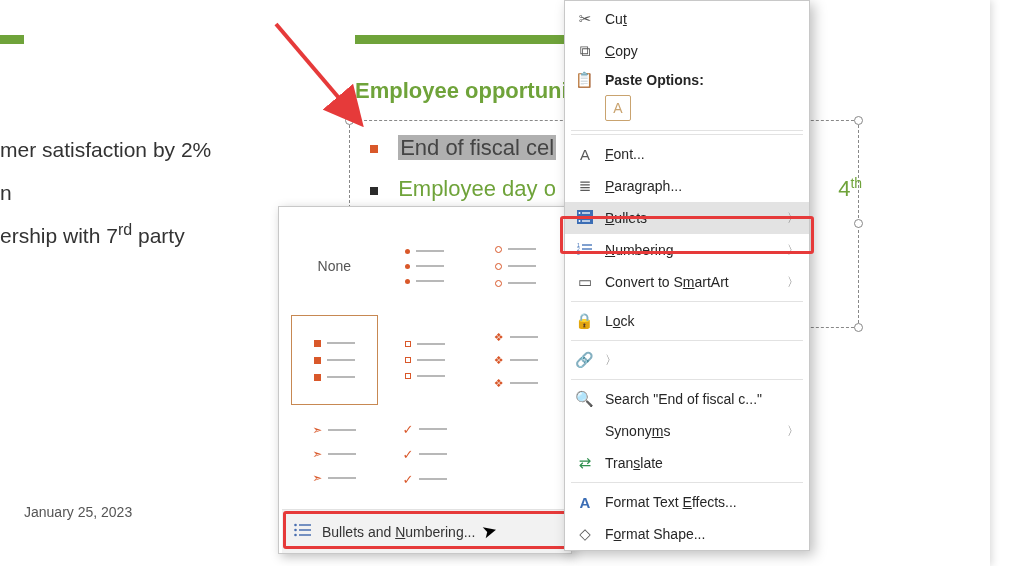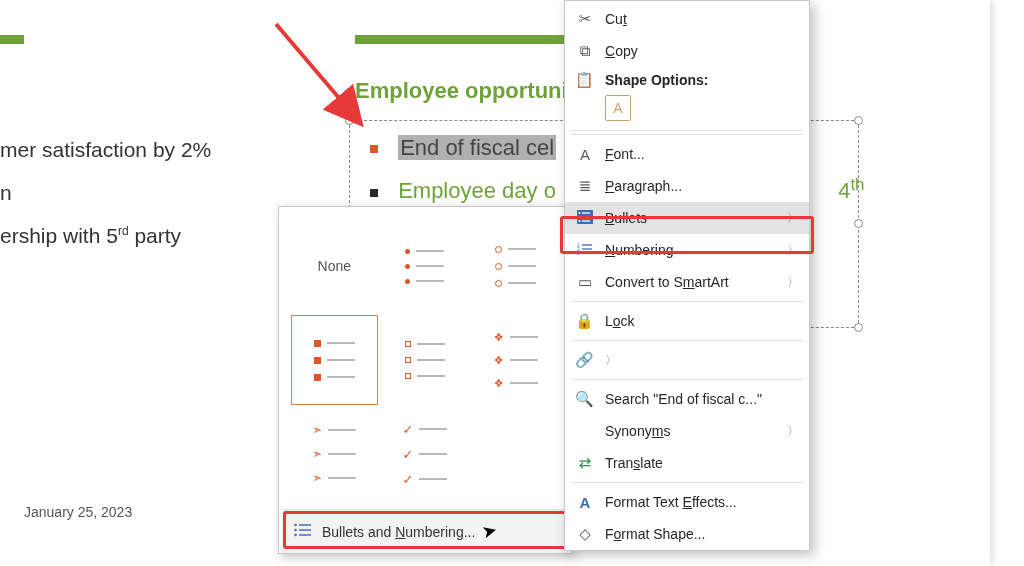--- a/index.html
+++ b/index.html
@@ -34,21 +34,21 @@
     background: #6fa33a;
   }
   
   .left-list {
     position: absolute;
     top: 128px; left: 0;
     font-size: 21px;
     color: #333;
     line-height: 2.05;
   }
-  .rd { font-size: 12px; vertical-align: super; }
+  .rd { font-size: 16px; vertical-align: super; }
   
   .title-right {
     position: absolute;
     top: 78px; left: 355px;
     color: #6fa33a;
     font-weight: 700;
     font-size: 22px;
   }
   .selbox {
     position: absolute;
@@ -81,21 +81,21 @@
   .bullet-sq {
     display:inline-block; width:8px; height:8px;
     margin-right: 14px; vertical-align: middle;
   }
   .bullet-orange { background:#d9582a; }
   .bullet-black { background:#2b2b2b; }
   .seltext {
     background: #b0b0b0; color:#444;
     padding: 0 2px;
   }
-  .sup { font-size: 17px; vertical-align: super; }
+  .sup { font-size: 14px; vertical-align: super; }
   .date {
     position: absolute;
     bottom: 46px; left: 24px;
     font-size: 14px;
     color: #555;
   }
   
   .arrow {
     position: absolute;
     top: 18px; left: 268px;
@@ -205,21 +205,21 @@
 
 <div class="slide-bg"></div>
 
 <div class="accent1"></div>
 <div class="accent2"></div>
 
 <div class="left-list">
   <div>mer satisfaction by 2%</div>
   <div>n</div>
   <div>
-    <span>ership with 5</span><span class="rd">rd</span><span> party</span>
+    <span>ership with 7</span><span class="rd">rd</span><span> party</span>
   </div>
 </div>
 
 <div class="title-right">Employee opportuni</div>
 
 <div class="selbox">
   <div class="handle h-tl"></div>
   <div class="handle h-tr"></div>
   <div class="handle h-bl"></div>
   <div class="handle h-br"></div>
@@ -382,21 +382,21 @@
   <div class="ctx-row">
     <span class="ctx-icon">✂</span>
     <span class="ctx-label"><span>Cu</span><span class="u">t</span></span>
   </div>
   <div class="ctx-row">
     <span class="ctx-icon">⧉</span>
     <span class="ctx-label"><span class="u">C</span><span>opy</span></span>
   </div>
   <div class="ctx-row" style="height:26px">
     <span class="ctx-icon">📋</span>
-    <span class="ctx-label" style="font-weight:700">Shape Options:</span>
+    <span class="ctx-label" style="font-weight:700">Paste Options:</span>
   </div>
   <div class="ctx-paste-row">
     <span class="po">A</span>
   </div>
   <div class="ctx-sep"></div>
   <div class="ctx-sep"></div>
   <div class="ctx-row">
     <span class="ctx-icon">A</span>
     <span class="ctx-label"><span class="u">F</span>ont...</span>
   </div>

